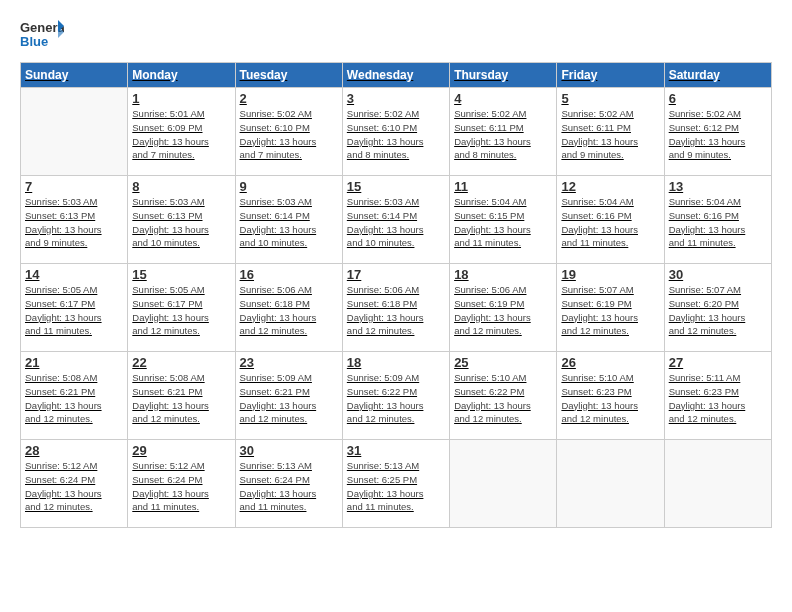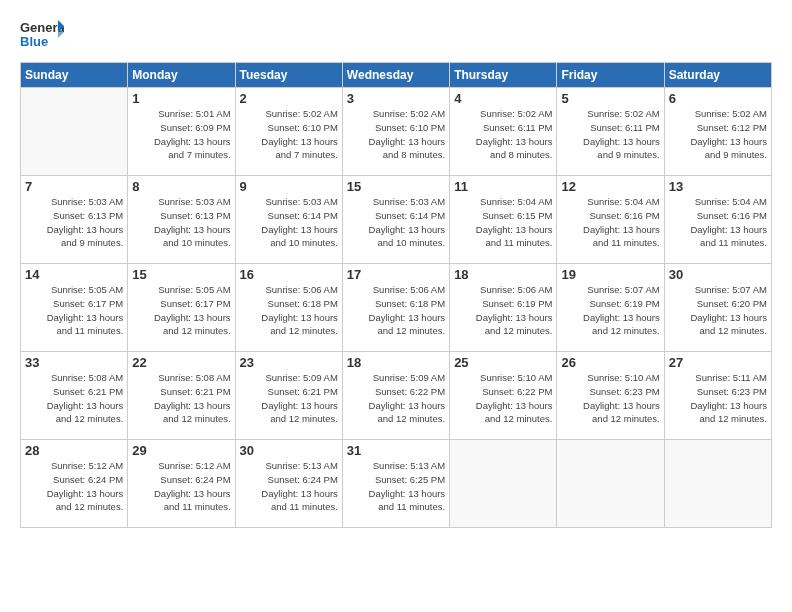--- a/index.html
+++ b/index.html
@@ -32,20 +32,21 @@
       line-height: 1.1;
     }
     .subtitle {
       font-size: 14px;
       color: #555;
     }
     .calendar {
       width: 100%;
       border-collapse: collapse;
       table-layout: fixed;
+      text-decoration: underline;
     }
     .calendar th {
       background: #2a6db5;
       color: #fff;
       font-size: 12px;
       font-weight: bold;
       padding: 5px 4px;
       text-align: left;
       border: 1px solid #ccc;
     }
@@ -63,21 +64,20 @@
       font-size: 13px;
       font-weight: bold;
       color: #333;
       display: block;
       margin-bottom: 1px;
     }
     .day-info {
       font-size: 9.5px;
       color: #444;
       line-height: 1.45;
-      text-align: right;
     }
     .logo-wrapper {
       display: flex;
       align-items: center;
       gap: 4px;
     }
     .logo-svg { width: 44px; height: 36px; }
   </style>
 </head>
 <body>
@@ -253,21 +253,21 @@
           <td>
             <span class="day-num">30</span>
             <div class="day-info" style="white-space: pre-line;">Sunrise: 5:07 AM
 Sunset: 6:20 PM
 Daylight: 13 hours
 and 12 minutes.</div>
           </td>
         </tr>
         <tr>
           <td>
-            <span class="day-num">33</span>
+            <span class="day-num">21</span>
             <div class="day-info" style="white-space: pre-line;">Sunrise: 5:08 AM
 Sunset: 6:21 PM
 Daylight: 13 hours
 and 12 minutes.</div>
           </td>
           <td>
             <span class="day-num">22</span>
             <div class="day-info" style="white-space: pre-line;">Sunrise: 5:08 AM
 Sunset: 6:21 PM
 Daylight: 13 hours

